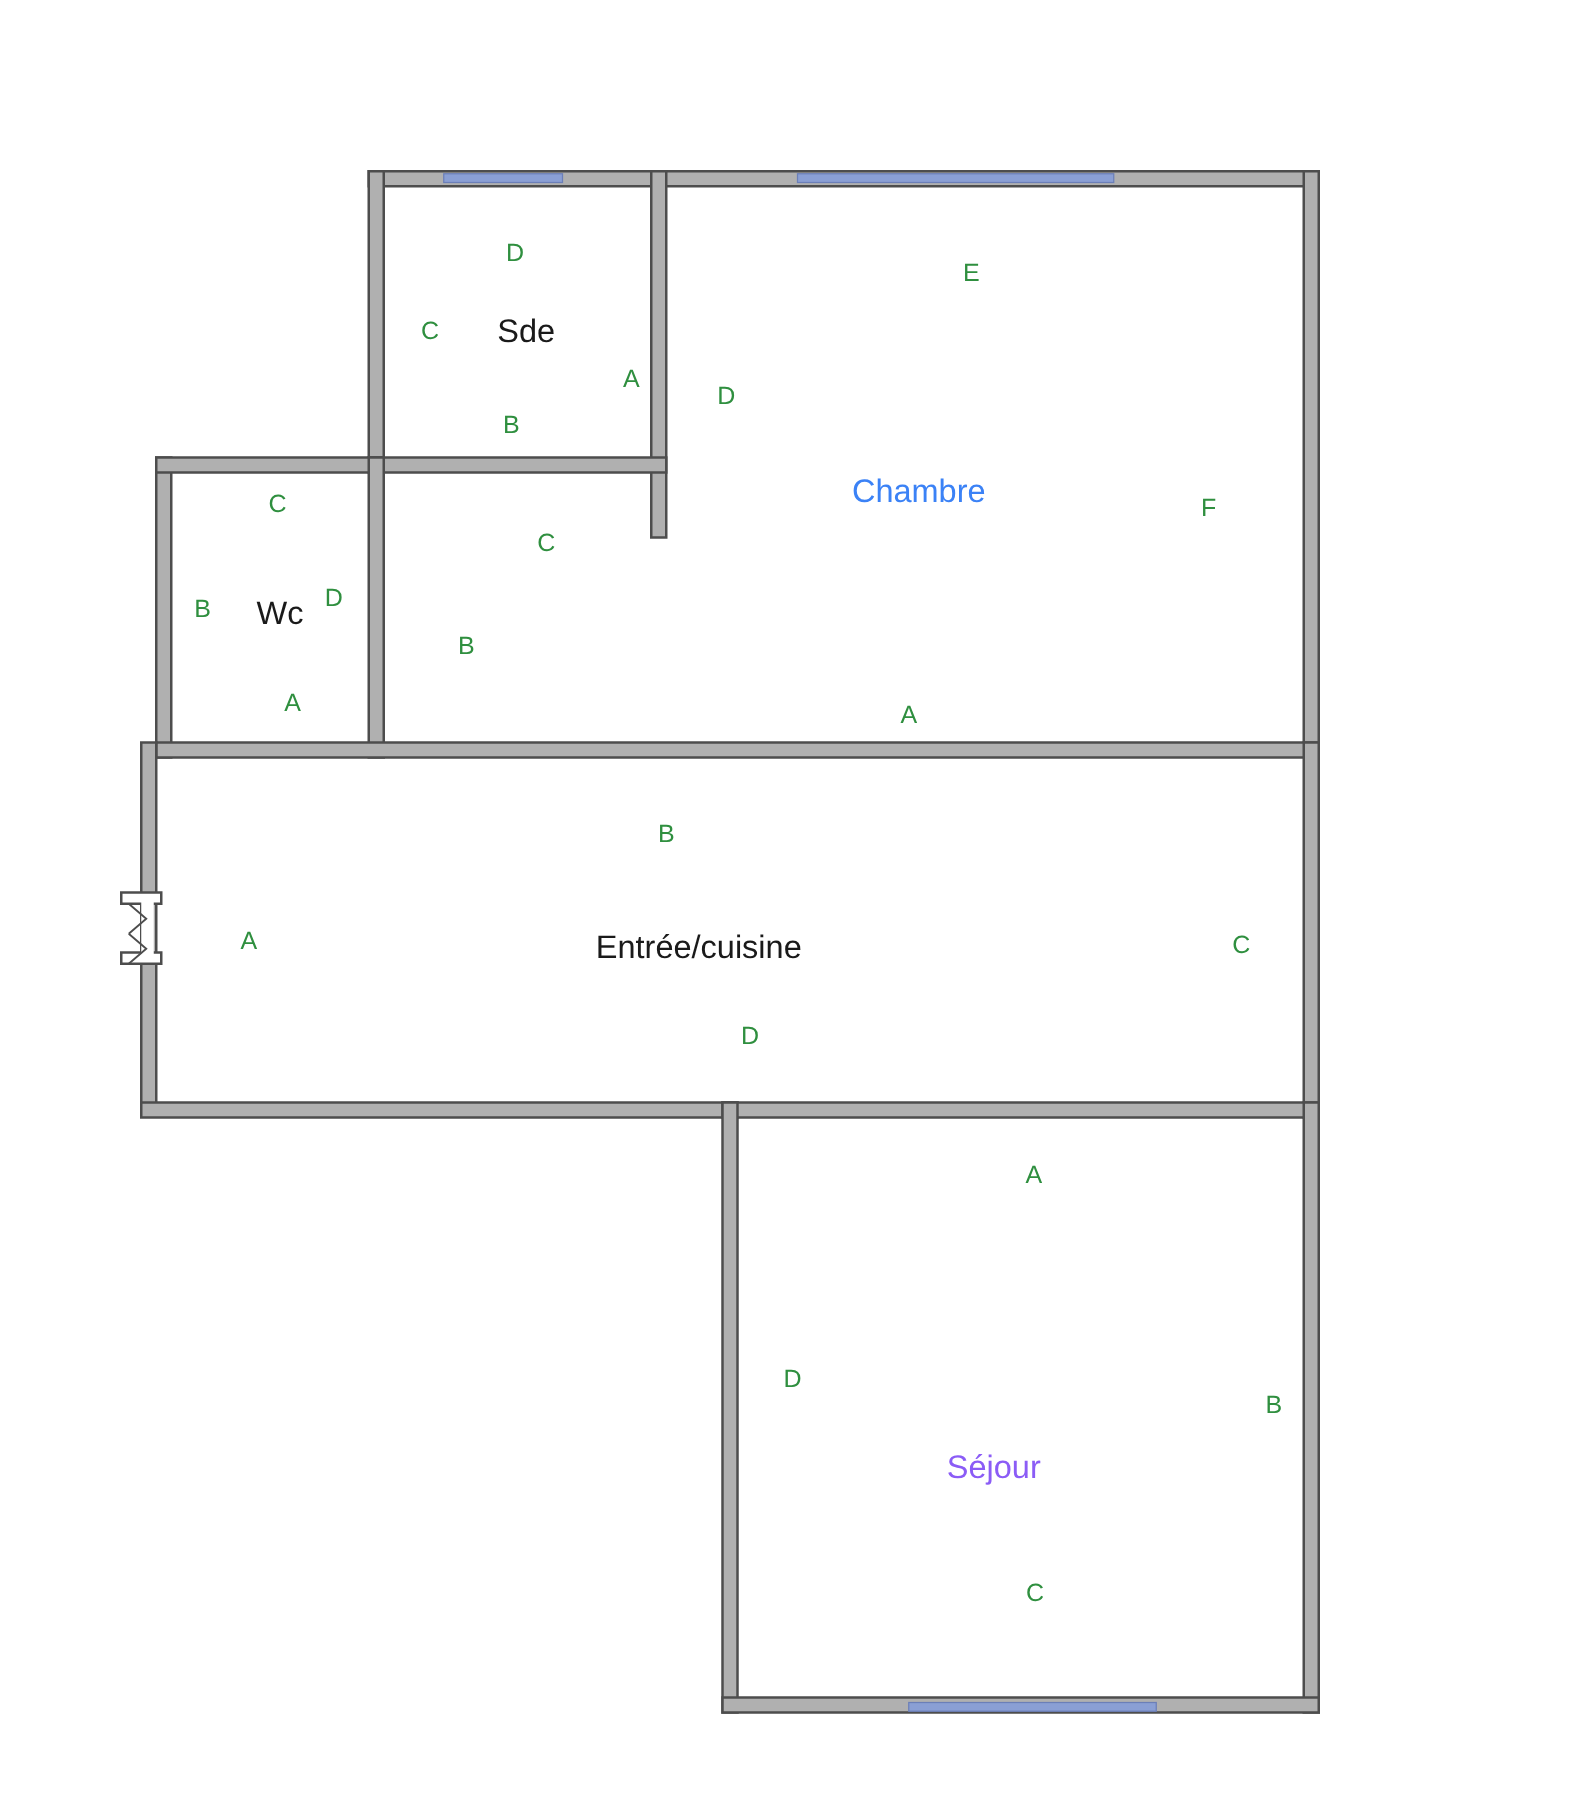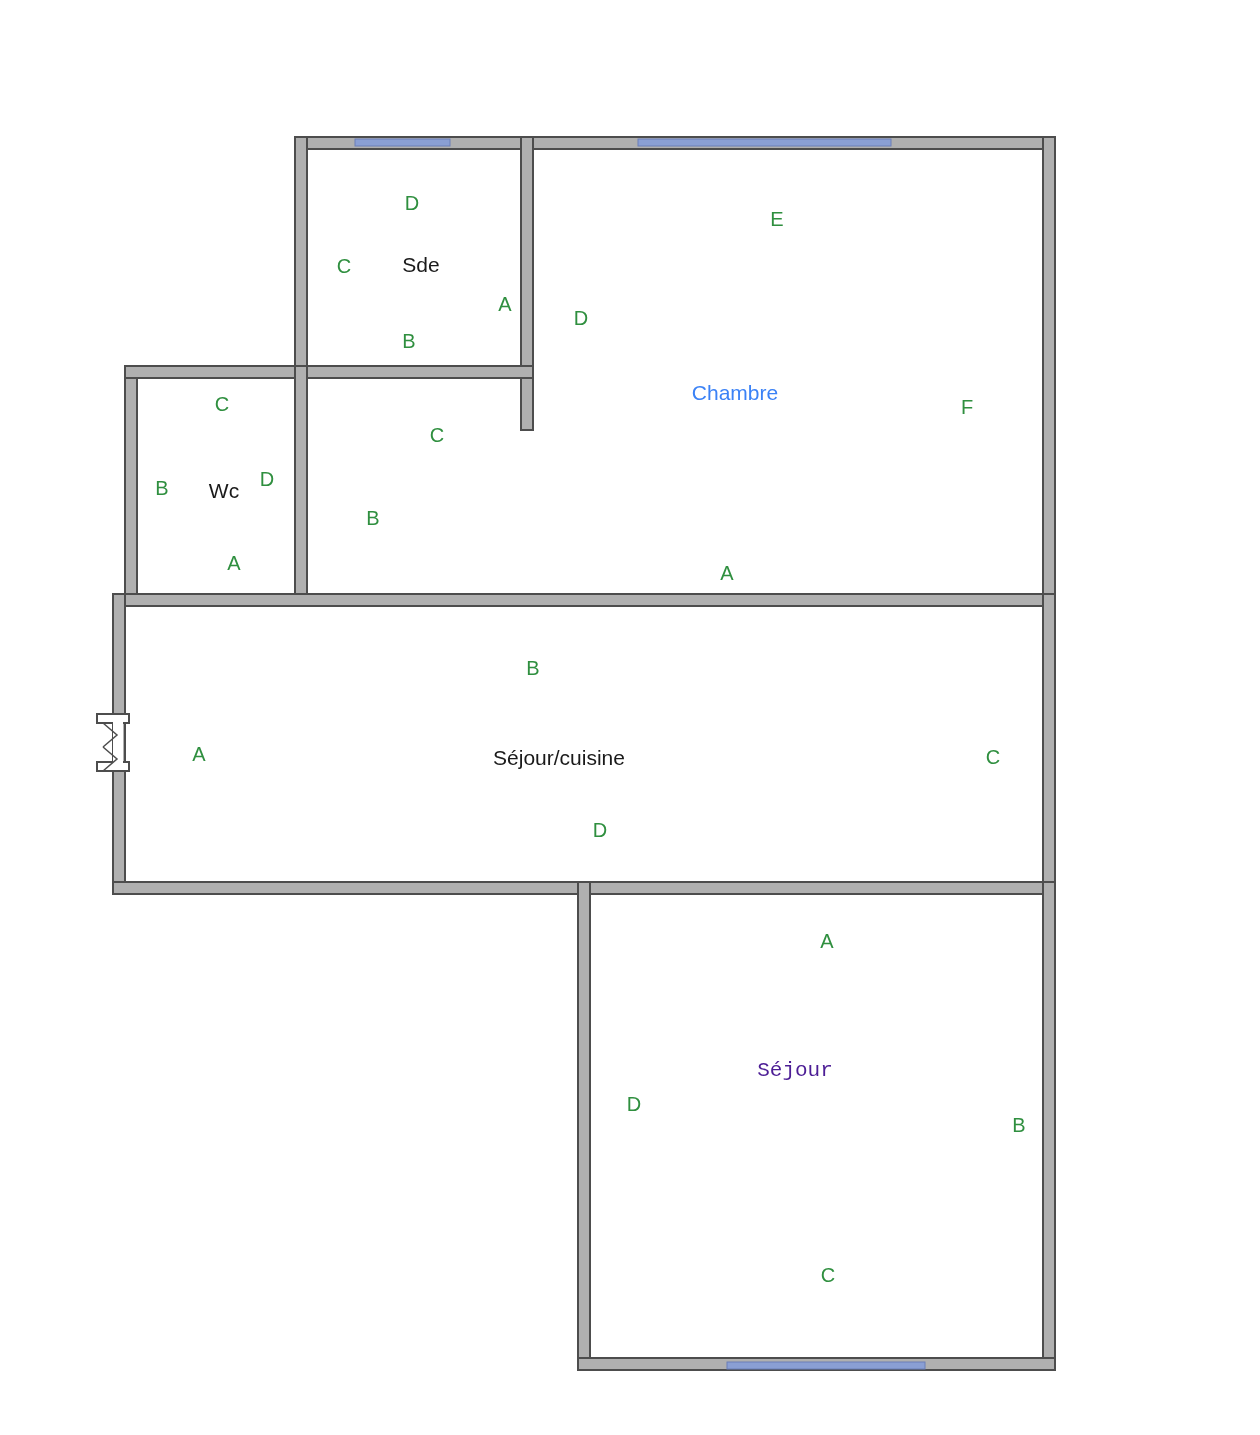--- a/index.html
+++ b/index.html
@@ -22,21 +22,21 @@
     height: 1435px;
   }
   .label {
     position: absolute;
     white-space: nowrap;
     transform: translate(-50%, -50%);
     pointer-events: none;
   }
   .room-name {
     color: #1a1a1a;
-    font-size: 21px;
+    font-size: 26px;
   }
   .wall-tag {
     color: #2f8f3f;
     font-size: 20px;
   }
 </style>
 </head>
 <body>
 
 <svg id="plan" viewBox="0 0 1260 1435">
@@ -87,22 +87,22 @@
     <rect x="97" y="762" width="32" height="9" fill="#ffffff" stroke="#4d4d4d" stroke-width="2"></rect>
     <rect x="113" y="719" width="10" height="48" fill="#ffffff" stroke="none"></rect>
     <path d="M103,723 L117,735 L103,747 M103,747 L117,759 L103,771" fill="none" stroke="#4d4d4d" stroke-width="1.5"></path>
   </g>
 </svg>
 
 <div id="labels">
     <div class="label room-name" style="left: 421px; top: 265px; color: rgb(26, 26, 26);">Sde</div>
     <div class="label room-name" style="left: 224px; top: 491px; color: rgb(26, 26, 26); text-align: center;">Wc</div>
     <div class="label room-name" style="left: 735px; top: 393px; color: #3b82f6;">Chambre</div>
-    <div class="label room-name" style="left: 559px; top: 758px; color: rgb(26, 26, 26);">Séjour/cuisine</div>
-    <div class="label room-name" style="left: 795px; top: 1070px; color: #4c1d95; font-family: Liberation Mono, monospace;">Séjour</div>
+    <div class="label room-name" style="left: 559px; top: 758px; color: rgb(26, 26, 26);">Entrée/cuisine</div>
+    <div class="label room-name" style="left: 795px; top: 1174px; color: #8b5cf6;">Séjour</div>
     <div class="label wall-tag" style="left: 412px; top: 203px; color: rgb(47, 143, 63);">D</div>
     <div class="label wall-tag" style="left: 344px; top: 266px; color: rgb(47, 143, 63);">C</div>
     <div class="label wall-tag" style="left: 505px; top: 304px; color: rgb(47, 143, 63);">A</div>
     <div class="label wall-tag" style="left: 409px; top: 341px; color: rgb(47, 143, 63);">B</div>
     <div class="label wall-tag" style="left: 777px; top: 219px; color: rgb(47, 143, 63);">E</div>
     <div class="label wall-tag" style="left: 581px; top: 318px; color: rgb(47, 143, 63);">D</div>
     <div class="label wall-tag" style="left: 967px; top: 407px; color: rgb(47, 143, 63);">F</div>
     <div class="label wall-tag" style="left: 222px; top: 404px; color: rgb(47, 143, 63);">C</div>
     <div class="label wall-tag" style="left: 437px; top: 435px; color: rgb(47, 143, 63);">C</div>
     <div class="label wall-tag" style="left: 162px; top: 488px; color: rgb(47, 143, 63);">B</div>

